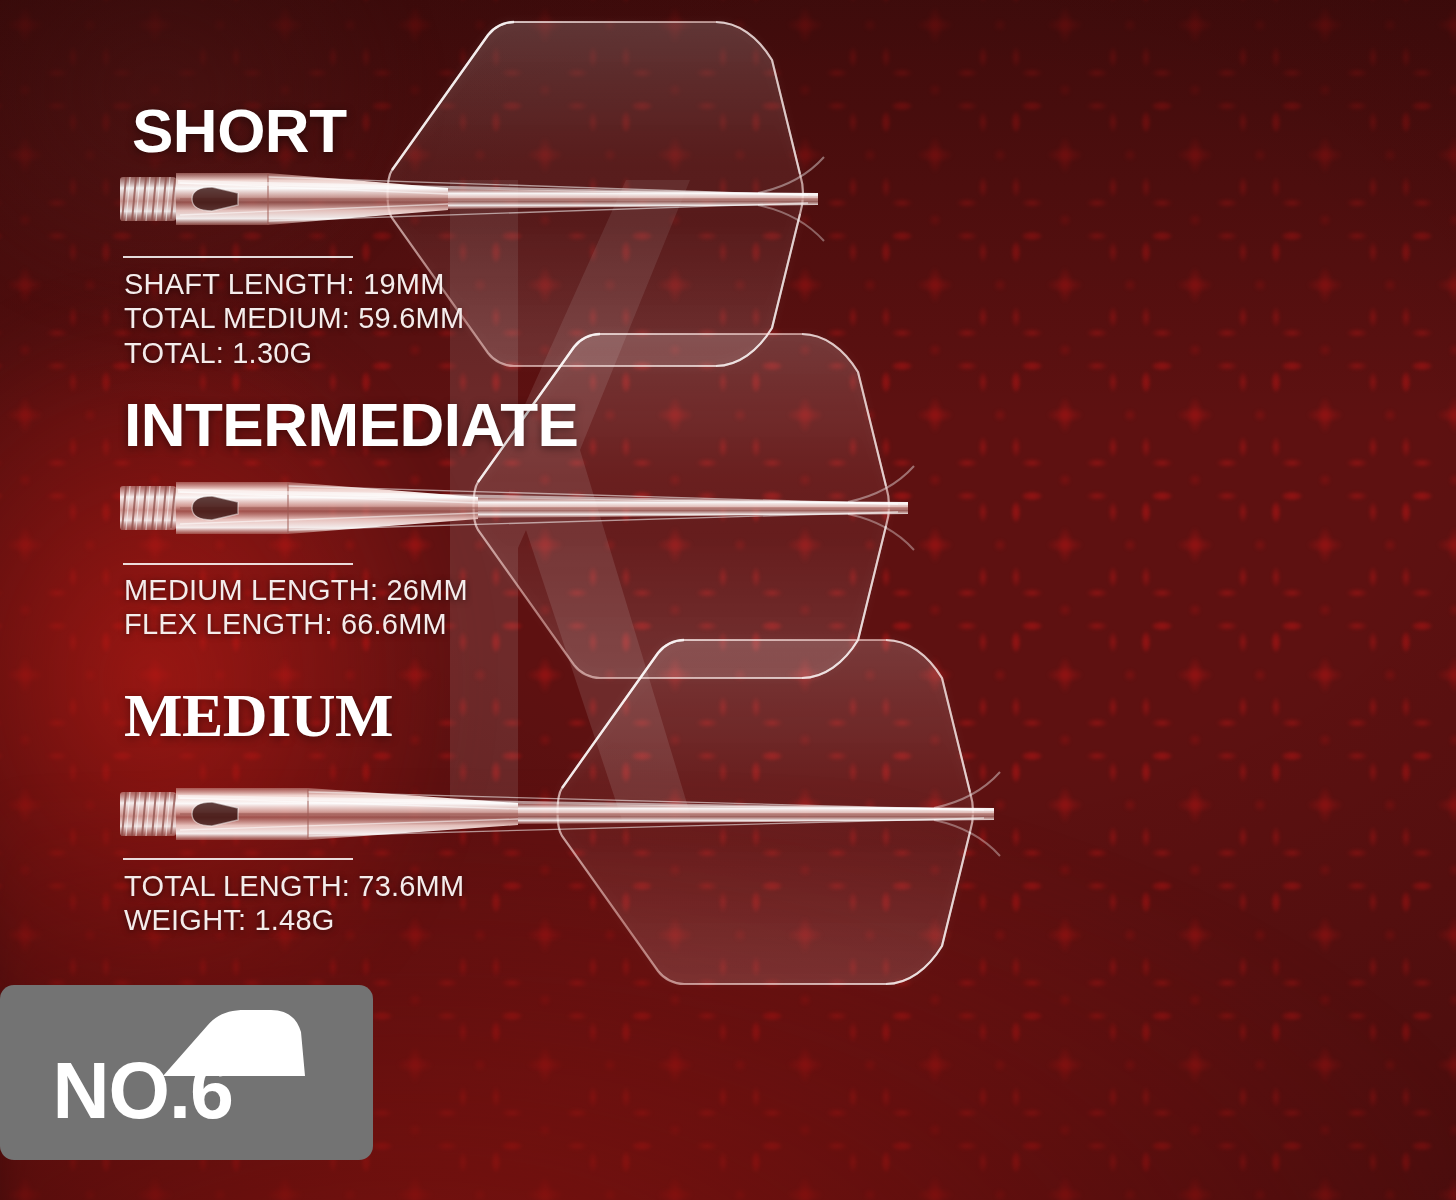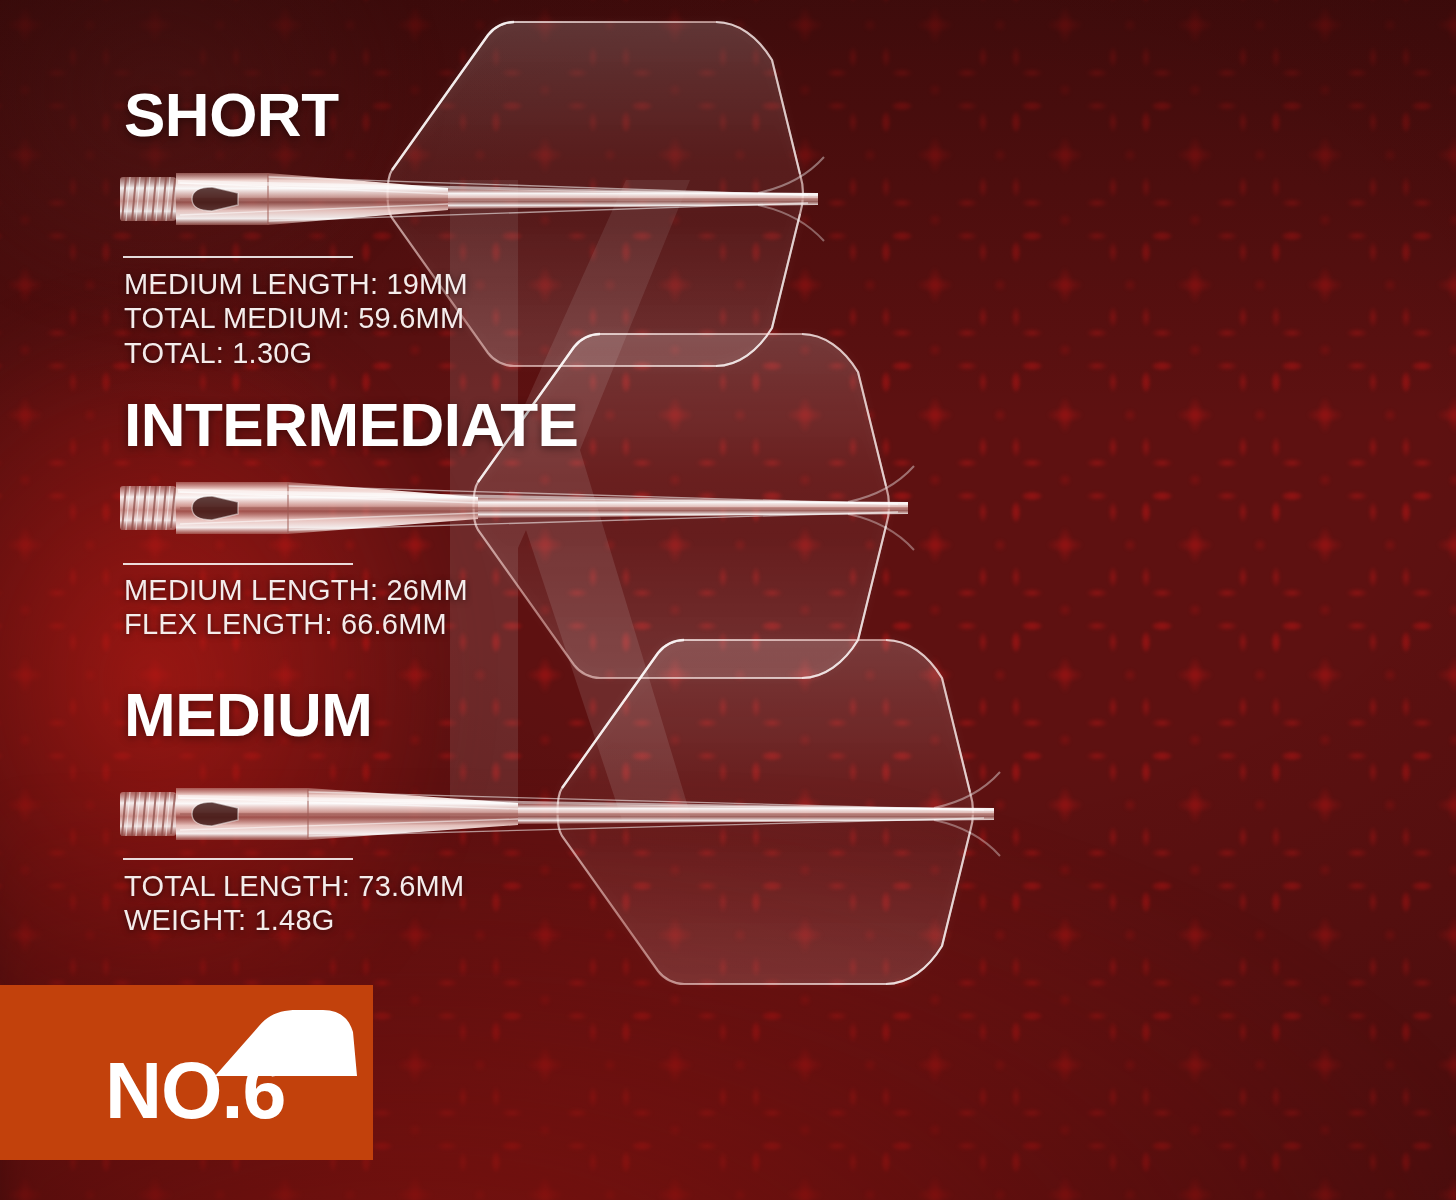--- a/index.html
+++ b/index.html
@@ -125,24 +125,25 @@
 
   
   .shaft{
     position:absolute;
   }
   .shaft svg{ display:block; overflow:visible; }
 
   
   .banner{
     position:absolute;
-    background:#c2410c;
+    background:#737373;
     display:flex;
     align-items:center;
-    justify-content:flex-end;
+    justify-content:center;
+    border-radius:14px;
   }
   .banner-no6{ left:0; top:985px; width:373px; height:175px; }
   .banner-kflex{ left:965px; top:983px; width:491px; height:179px; }
 
   .no6-wrap{
     position:relative;
     width:268px; height:130px;
   }
   .no6-flight{ position:absolute; right:16px; top:2px; }
   .no6-text{
@@ -287,26 +288,26 @@
 
         <path d="M74 36 C74 28 82 24 94 24 L120 30 L120 42 L94 48 C82 48 74 44 74 36 Z" fill="#3c1512" fill-opacity=".82" stroke="#ffffff" stroke-opacity=".5" stroke-width="1.4"></path>
 
         <path d="M60 17 L700 31 L700 33 L60 21 Z" fill="#ffffff" fill-opacity=".55"></path>
 
         <path d="M640 30 C668 24 690 12 706 -6" fill="none" stroke="#ffffff" stroke-opacity=".4" stroke-width="2"></path>
         <path d="M640 42 C668 48 690 60 706 78" fill="none" stroke="#ffffff" stroke-opacity=".35" stroke-width="2"></path>
       </svg>
     </div>
 
-    <div class="block-title" style="top:84px;">SHORT</div>
+    <div class="block-title" style="top:100px;margin-left:8px;">SHORT</div>
 
     <div class="divider" style="top:256px;"></div>
 
     <div class="specs" style="top:267px;">
-      <div>MEDIUM LENGTH: 19MM</div>
+      <div>SHAFT LENGTH: 19MM</div>
       <div>TOTAL MEDIUM: 59.6MM</div>
       <div>TOTAL: 1.30G</div>
     </div>
   </div>
 
   <div class="block">
 
     <div class="flight" style="left:472px; top:330px;">
       <svg width="420" height="352" viewBox="0 0 420 352">
         <path d="M128 4 C118 4 108 9 102 17 L6 152 C0 161 0 191 6 200 L102 335
@@ -422,21 +423,21 @@
         </g>
 
         <path d="M74 36 C74 28 82 24 94 24 L120 30 L120 42 L94 48 C82 48 74 44 74 36 Z" fill="#3c1512" fill-opacity=".82" stroke="#ffffff" stroke-opacity=".5" stroke-width="1.4"></path>
 
         <path d="M60 17 L876 31 L876 33 L60 21 Z" fill="#ffffff" fill-opacity=".55"></path>
         <path d="M816 30 C844 24 866 12 882 -6" fill="none" stroke="#ffffff" stroke-opacity=".4" stroke-width="2"></path>
         <path d="M816 42 C844 48 866 60 882 78" fill="none" stroke="#ffffff" stroke-opacity=".35" stroke-width="2"></path>
       </svg>
     </div>
 
-    <div class="block-title" style="top:684px;">MEDIUM</div>
+    <div class="block-title" style="top:684px;font-family:Liberation Serif, serif;">MEDIUM</div>
 
     <div class="divider" style="top:858px;"></div>
 
     <div class="specs" style="top:869px;">
       <div>TOTAL LENGTH: 73.6MM</div>
       <div>WEIGHT: 1.48G</div>
     </div>
   </div>
 
   <div class="banner banner-no6">

